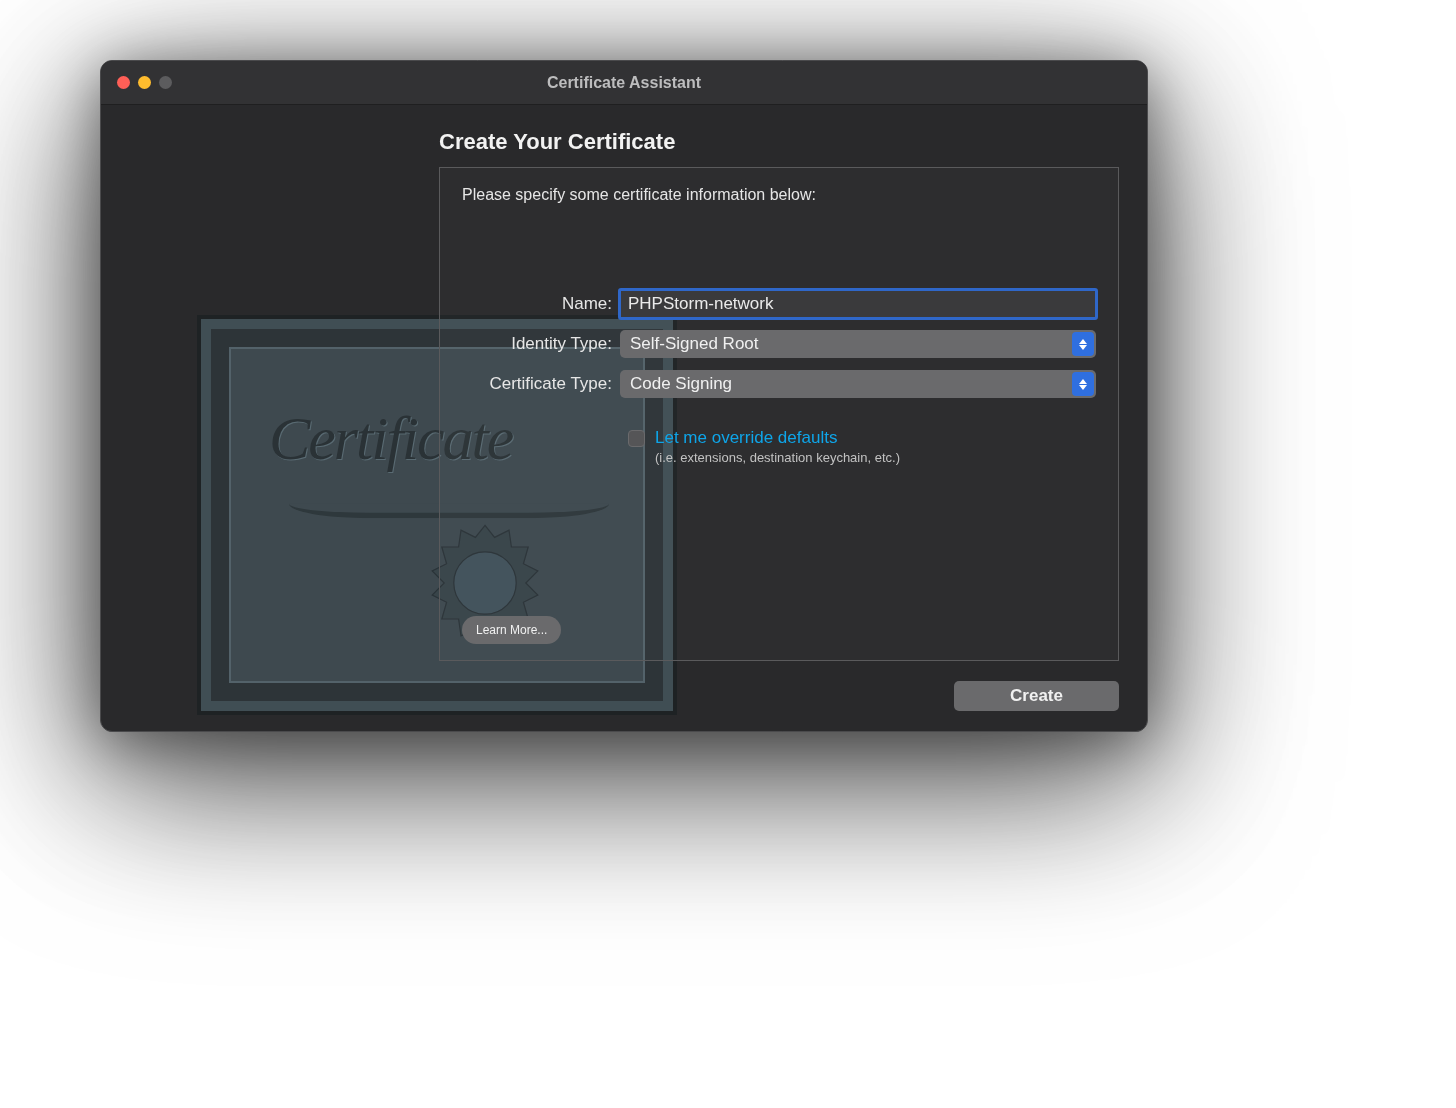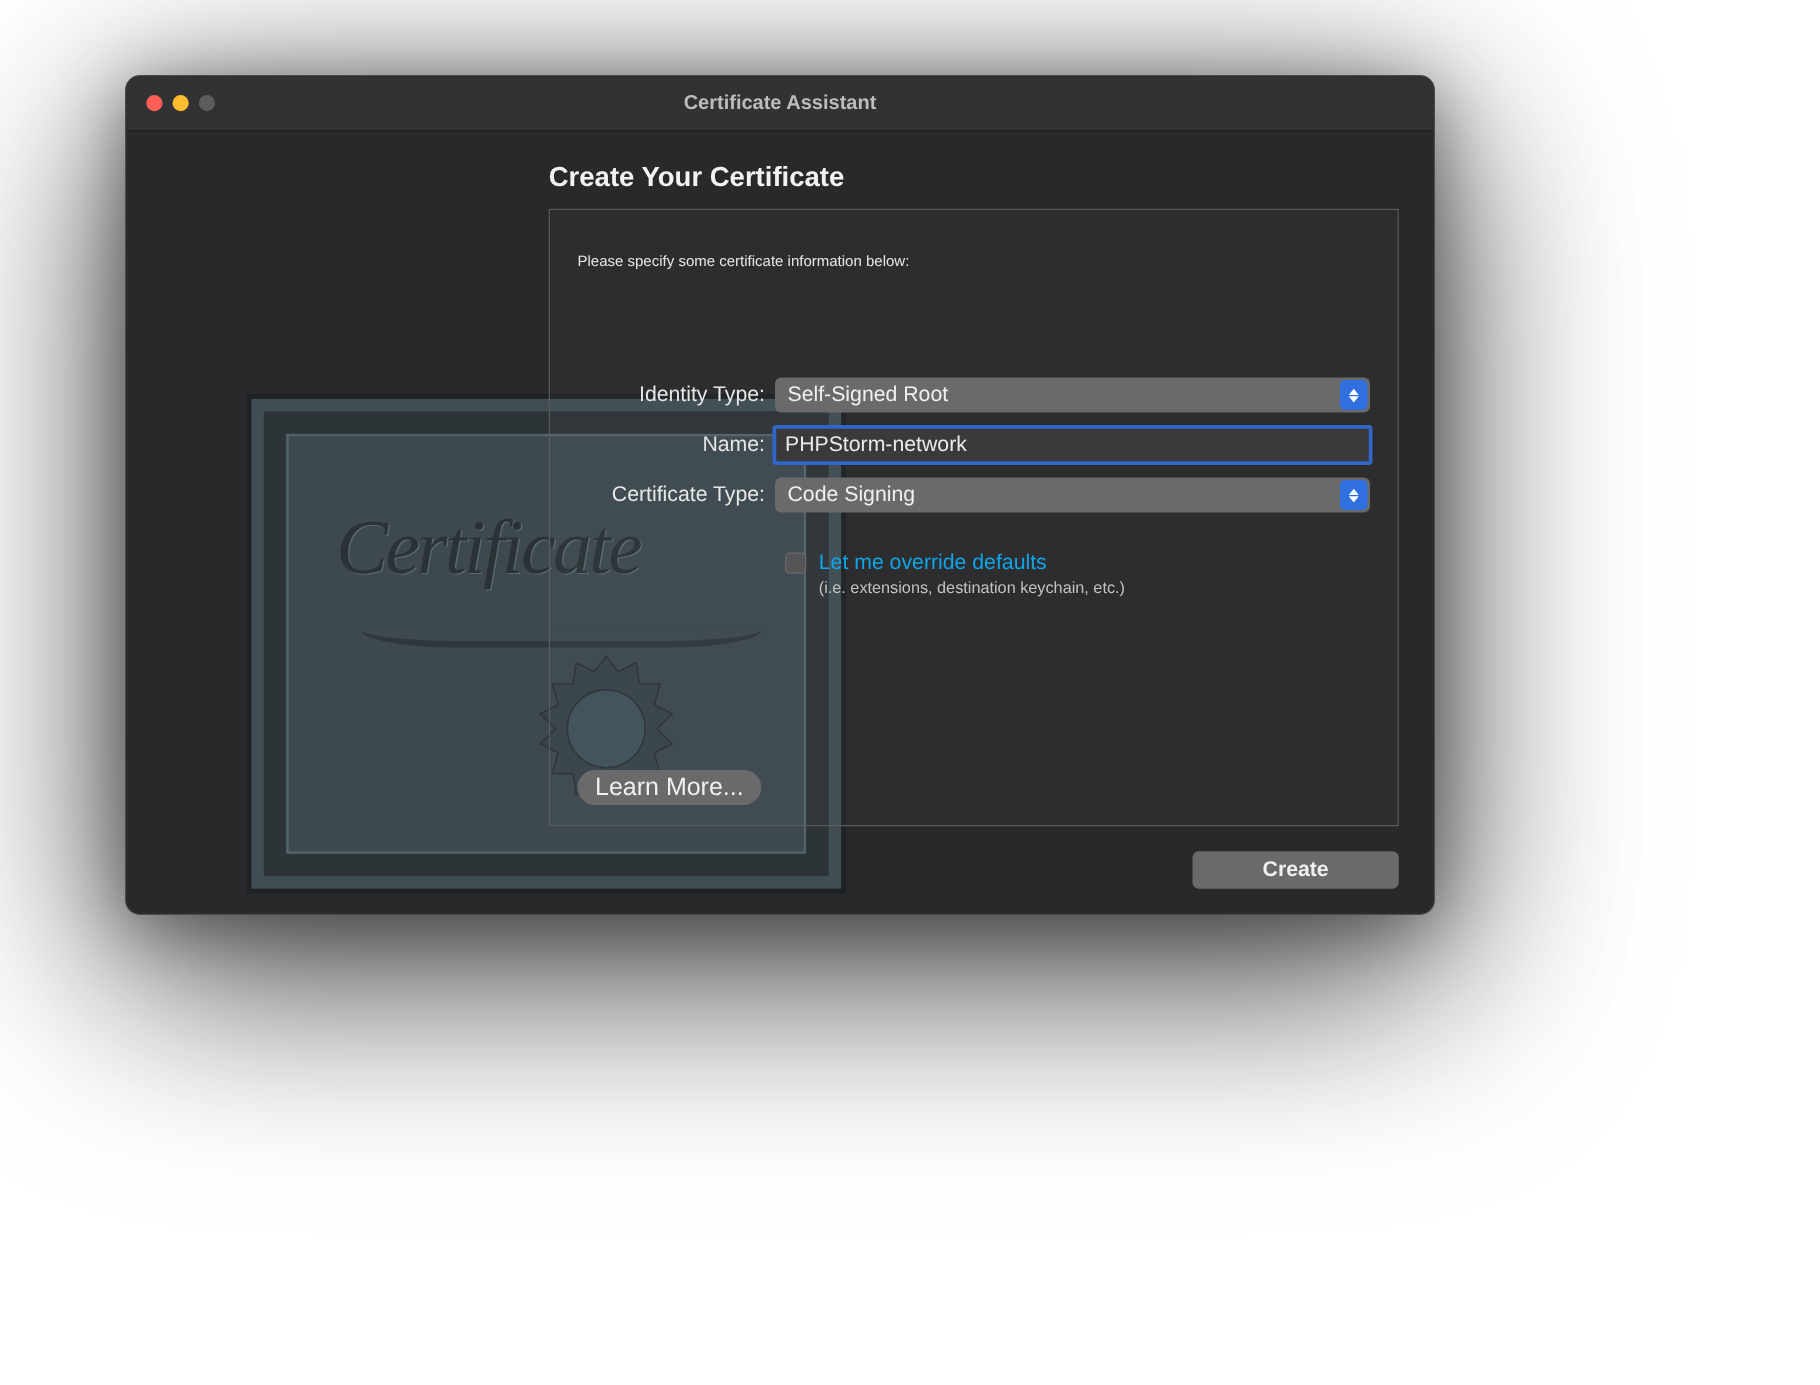--- a/index.html
+++ b/index.html
@@ -76,23 +76,22 @@
       left: 338px;
       top: 62px;
       right: 28px;
       bottom: 70px;
       border: 1px solid #5a5a5c;
       background: rgba(255,255,255,0.02);
       padding: 18px 22px;
     }
     .instruction {
       color: #e6e6e6;
-      font-size: 12px;
+      font-size: 16px;
       margin-bottom: 86px;
-      margin-top: 16px;
     }
     .row {
       display: flex;
       align-items: center;
       margin-bottom: 12px;
     }
     .row-label {
       width: 158px;
       text-align: right;
       color: #e6e6e6;
@@ -180,21 +179,21 @@
     .learn-more {
       position: absolute;
       left: 22px;
       bottom: 16px;
       height: 28px;
       padding: 0 14px;
       background: #6a6a6c;
       border: none;
       border-radius: 14px;
       color: #f0f0f0;
-      font-size: 20px;
+      font-size: 12px;
       cursor: default;
     }
     .create-btn {
       position: absolute;
       right: 28px;
       bottom: 20px;
       height: 30px;
       width: 165px;
       background: #6a6a6c;
       border: none;
@@ -294,33 +293,33 @@
           </div>
         </div>
       </div>
 
       <div class="heading">Create Your Certificate</div>
 
       <div class="panel">
         <div class="instruction">Please specify some certificate information below:</div>
 
         <div class="row">
+          <div class="row-label">Name:</div>
+          <input class="text-input" type="text" value="PHPStorm-network" style="">
+        </div>
+
+        <div class="row">
           <div class="row-label">Identity Type:</div>
           <div class="select">
             <span>Self-Signed Root</span>
             <div class="select-stepper">
               <div class="stepper-arrow stepper-up"></div>
               <div class="stepper-arrow stepper-down"></div>
             </div>
           </div>
-        </div>
-
-        <div class="row">
-          <div class="row-label">Name:</div>
-          <input class="text-input" type="text" value="PHPStorm-network" style="">
         </div>
 
         <div class="row">
           <div class="row-label">Certificate Type:</div>
           <div class="select">
             <span>Code Signing</span>
             <div class="select-stepper">
               <div class="stepper-arrow stepper-up"></div>
               <div class="stepper-arrow stepper-down"></div>
             </div>

